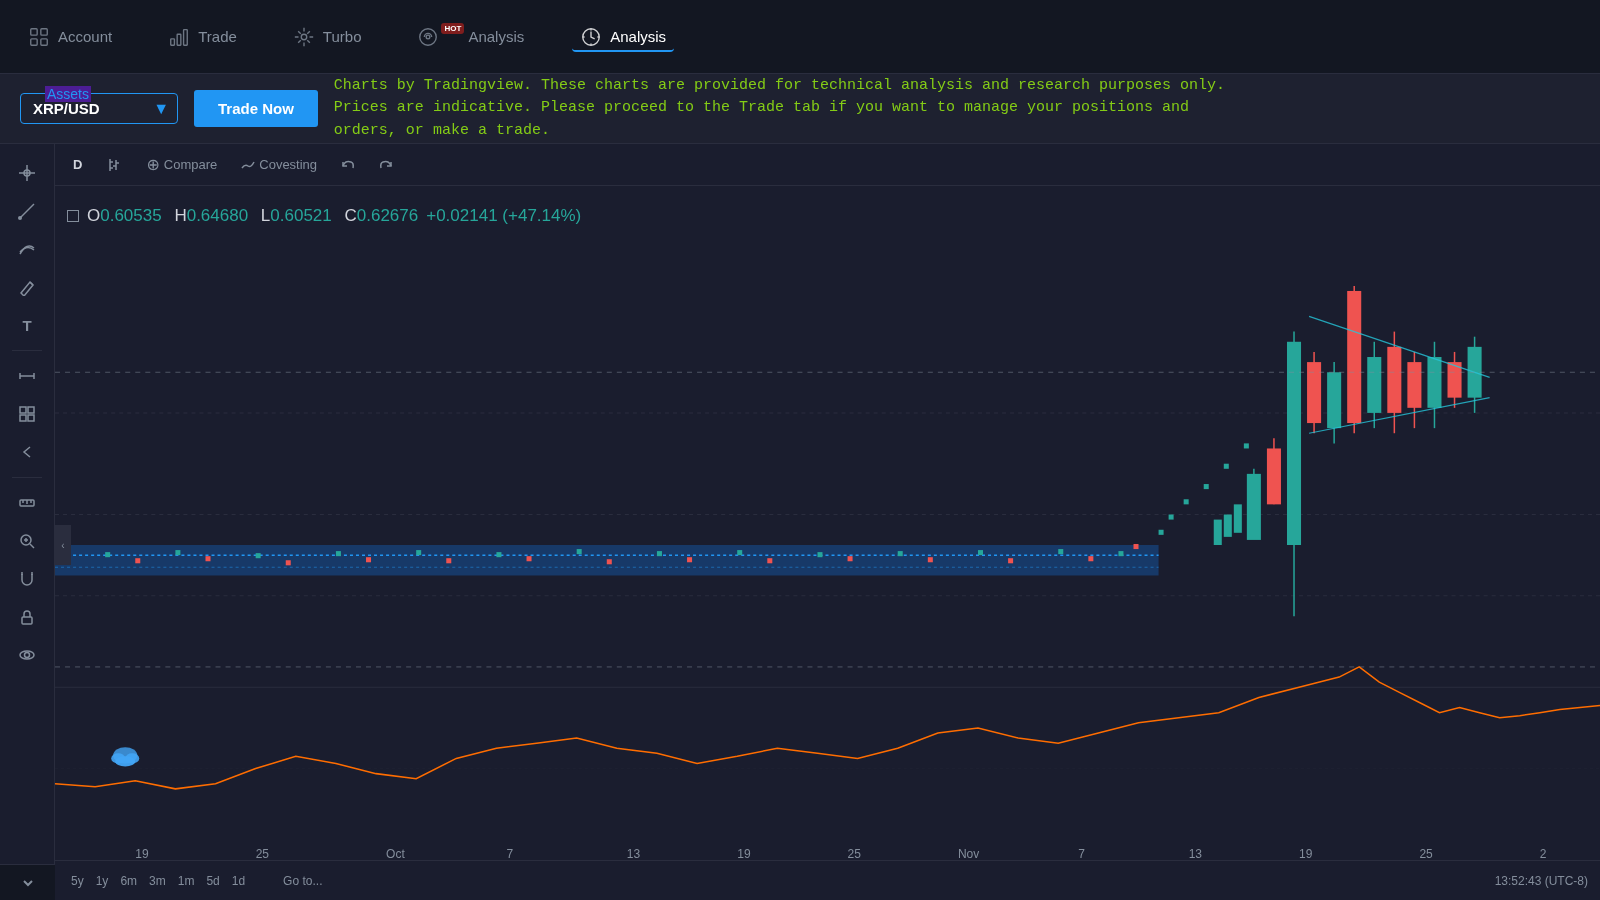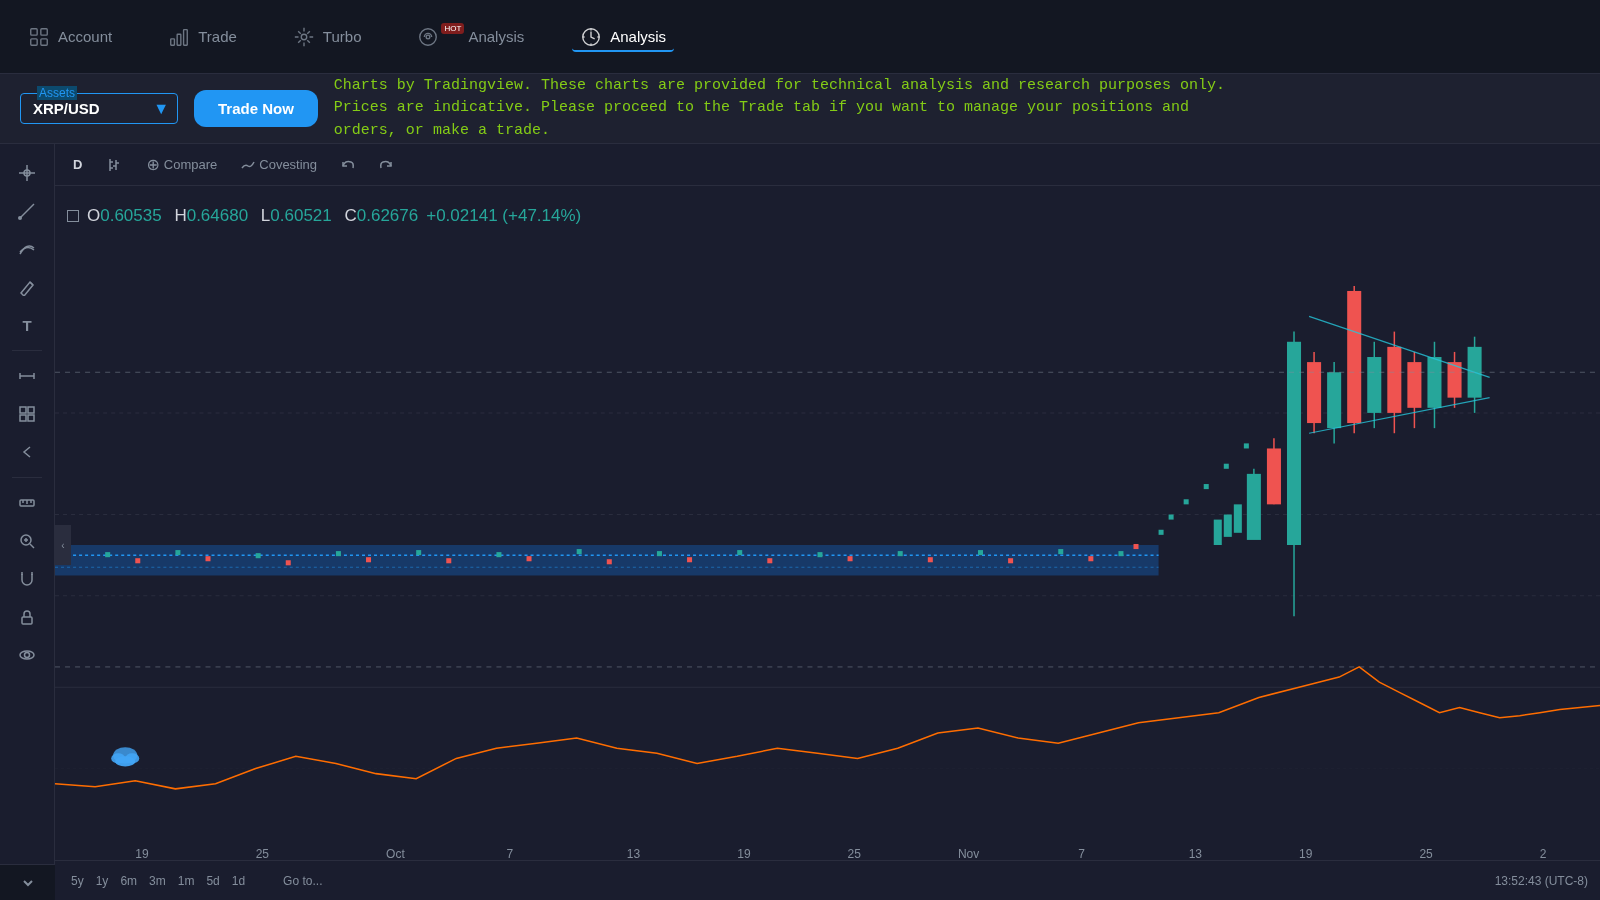--- a/index.html
+++ b/index.html
@@ -39,21 +39,21 @@
     }
     .nav-icon {
       width: 22px;
       height: 22px;
       opacity: 0.8;
     }
     .hot-badge {
       background: #7f1d1d;
       color: white;
       font-size: 8px;
-      font-weight: normal;
+      font-weight: bold;
       padding: 1px 3px;
       border-radius: 3px;
       position: relative;
       top: -8px;
       margin-left: -6px;
       margin-right: -4px;
     }
 
     
     .assets-bar {
@@ -66,26 +66,26 @@
       height: 70px;
     }
     .assets-select-wrap {
       position: relative;
       border: 1px solid #2196f3;
       border-radius: 4px;
       padding: 2px 8px;
       background: transparent;
     }
     .assets-label {
-      font-size: 12px;
+      font-size: 14px;
       color: #2196f3;
       position: absolute;
       top: -8px;
-      left: 16px;
-      background: #0c4a6e;
+      left: 24px;
+      background: #4c1d95;
       padding: 0 2px;
     }
     .assets-select {
       background: transparent;
       border: none;
       color: #ffffff;
       font-size: 15px;
       font-weight: 600;
       outline: none;
       padding: 4px 24px 4px 4px;
@@ -98,21 +98,21 @@
       right: 8px;
       top: 50%;
       transform: translateY(-50%);
       color: #2196f3;
       pointer-events: none;
     }
     .trade-now-btn {
       background: #2196f3;
       color: white;
       border: none;
-      border-radius: 12px;
+      border-radius: 3px;
       padding: 10px 24px;
       font-size: 15px;
       font-weight: 700;
       cursor: pointer;
     }
     .disclaimer-text {
       color: #84cc16;
       font-size: 15px;
       line-height: 1.5;
       max-width: 900px;

